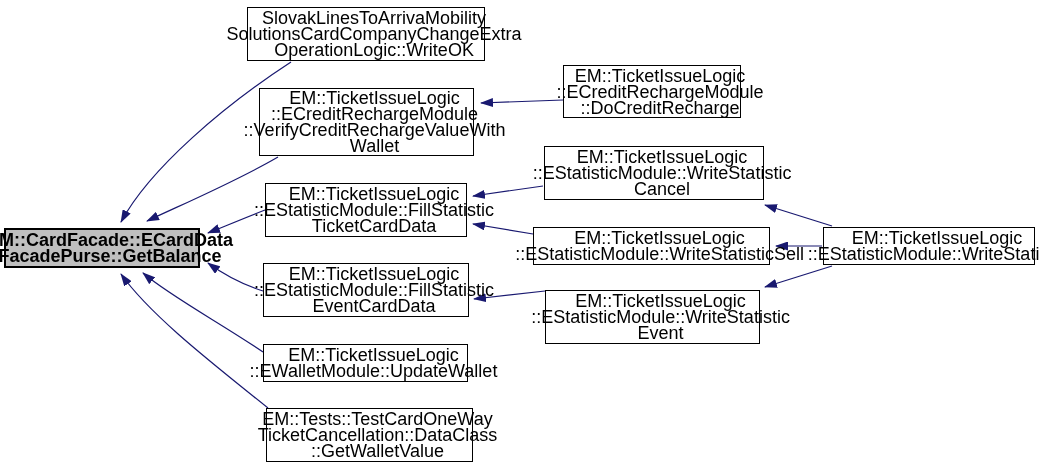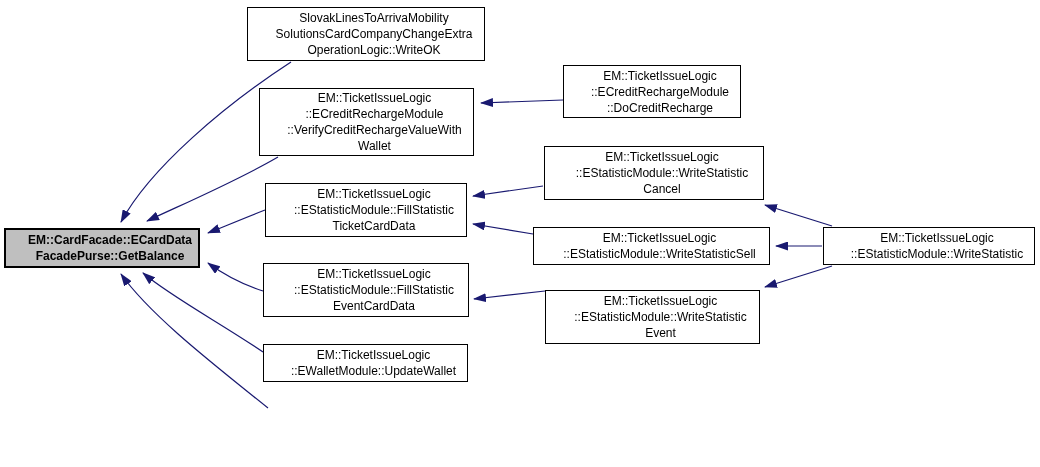--- a/index.html
+++ b/index.html
@@ -33,21 +33,21 @@
   }
   svg.edges marker path { fill: var(--arrow); stroke: none; }
   .node {
     position: absolute;
     background: var(--node-fill);
     border: 1px solid var(--node-border);
     display: flex;
     align-items: center;
     justify-content: center;
     text-align: center;
-    font-size: 12px;
+    font-size: 18px;
     line-height: 16px;
     cursor: pointer;
     padding-left: 16px;
   }
   .node span { white-space: pre-line; display: block; }
   .node.main {
     background: var(--main-node-fill);
     border-width: 2px;
     cursor: default;
     font-weight: bold;
@@ -130,19 +130,24 @@
     <span>EM::TicketIssueLogic
 ::EStatisticModule::WriteStatistic
 Event</span>
   </div>
 
   <div class="node" style="left:263px; top:344px; width:205px; height:38px">
     <span>EM::TicketIssueLogic
 ::EWalletModule::UpdateWallet</span>
   </div>
 
+  <div class="node" style="left:266px; top:408px; width:207px; height:54px">
+    <span>EM::Tests::TestCardOneWay
+TicketCancellation::DataClass
+::GetWalletValue</span>
+  </div>
 
   <div class="node" style="left:823px; top:227px; width:212px; height:38px">
     <span>EM::TicketIssueLogic
 ::EStatisticModule::WriteStatistic</span>
   </div>
 
 </div>
 
 </body></html>

